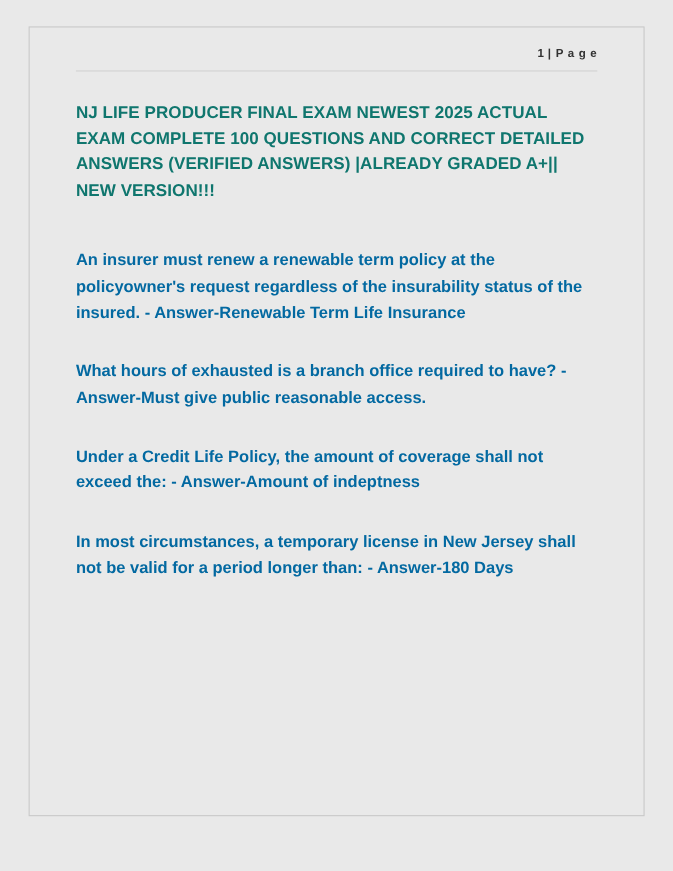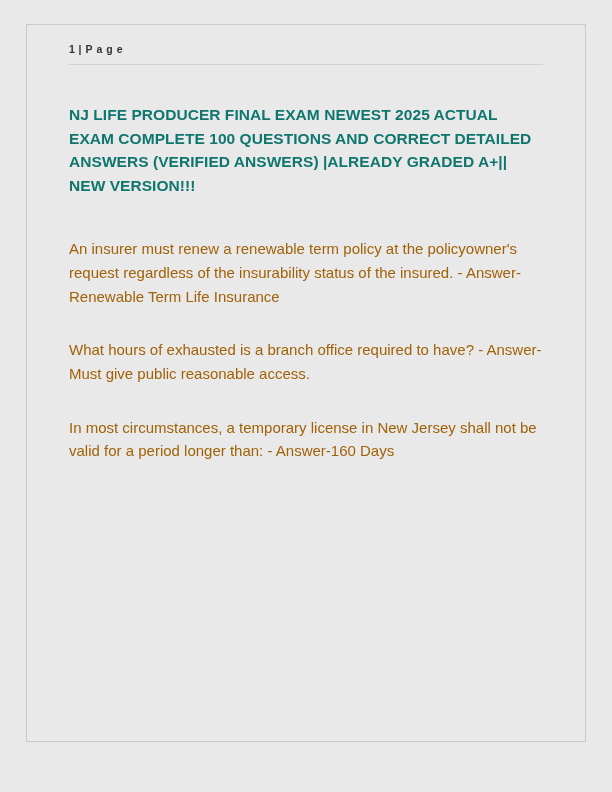--- a/index.html
+++ b/index.html
@@ -26,38 +26,40 @@
   .page-inner {
     padding: 18px 42px 0 42px;
   }
   .page-header {
     font-size: 10.5px;
     font-weight: bold;
     color: #333333;
     letter-spacing: 0.6px;
     padding-bottom: 9px;
     border-bottom: 1px solid #d2d2d2;
-    margin-bottom: 38px;
+    margin-bottom: 26px;
+    text-align: right;
   }
   .page-header .pnum {
     letter-spacing: 0;
   }
   .doc-title {
     color: #0f766e;
     font-weight: bold;
     font-size: 15.5px;
     line-height: 1.52;
     margin: 0 0 40px 0;
     letter-spacing: 0.05px;
   }
   .qa-block {
-    color: #a16207;
+    color: #0369a1;
     font-size: 15px;
     line-height: 1.58;
     margin: 0 0 30px 0;
+    font-weight: bold;
   }
   .qa-block:last-child {
     margin-bottom: 0;
   }
 </style>
 </head>
 <body>
 
 <div class="page">
   <div class="page-inner">
@@ -65,16 +67,17 @@
     <div class="page-header">
       <span class="pnum">1</span>
       <span>|</span>
       <span>P a g e</span>
     </div>
 
     <h1 class="doc-title">NJ LIFE PRODUCER FINAL EXAM NEWEST 2025 ACTUAL EXAM COMPLETE 100 QUESTIONS AND CORRECT DETAILED ANSWERS (VERIFIED ANSWERS) |ALREADY GRADED A+|| NEW VERSION!!!</h1>
 
     <p class="qa-block">An insurer must renew a renewable term policy at the policyowner's request regardless of the insurability status of the insured. - Answer-Renewable Term Life Insurance</p>
     <p class="qa-block">What hours of exhausted is a branch office required to have? - Answer-Must give public reasonable access.</p>
-    <p class="qa-block">In most circumstances, a temporary license in New Jersey shall not be valid for a period longer than: - Answer-160 Days</p>
+    <p class="qa-block">Under a Credit Life Policy, the amount of coverage shall not exceed the: - Answer-Amount of indeptness</p>
+    <p class="qa-block">In most circumstances, a temporary license in New Jersey shall not be valid for a period longer than: - Answer-180 Days</p>
 
   </div>
 </div>
 
 </body></html>

